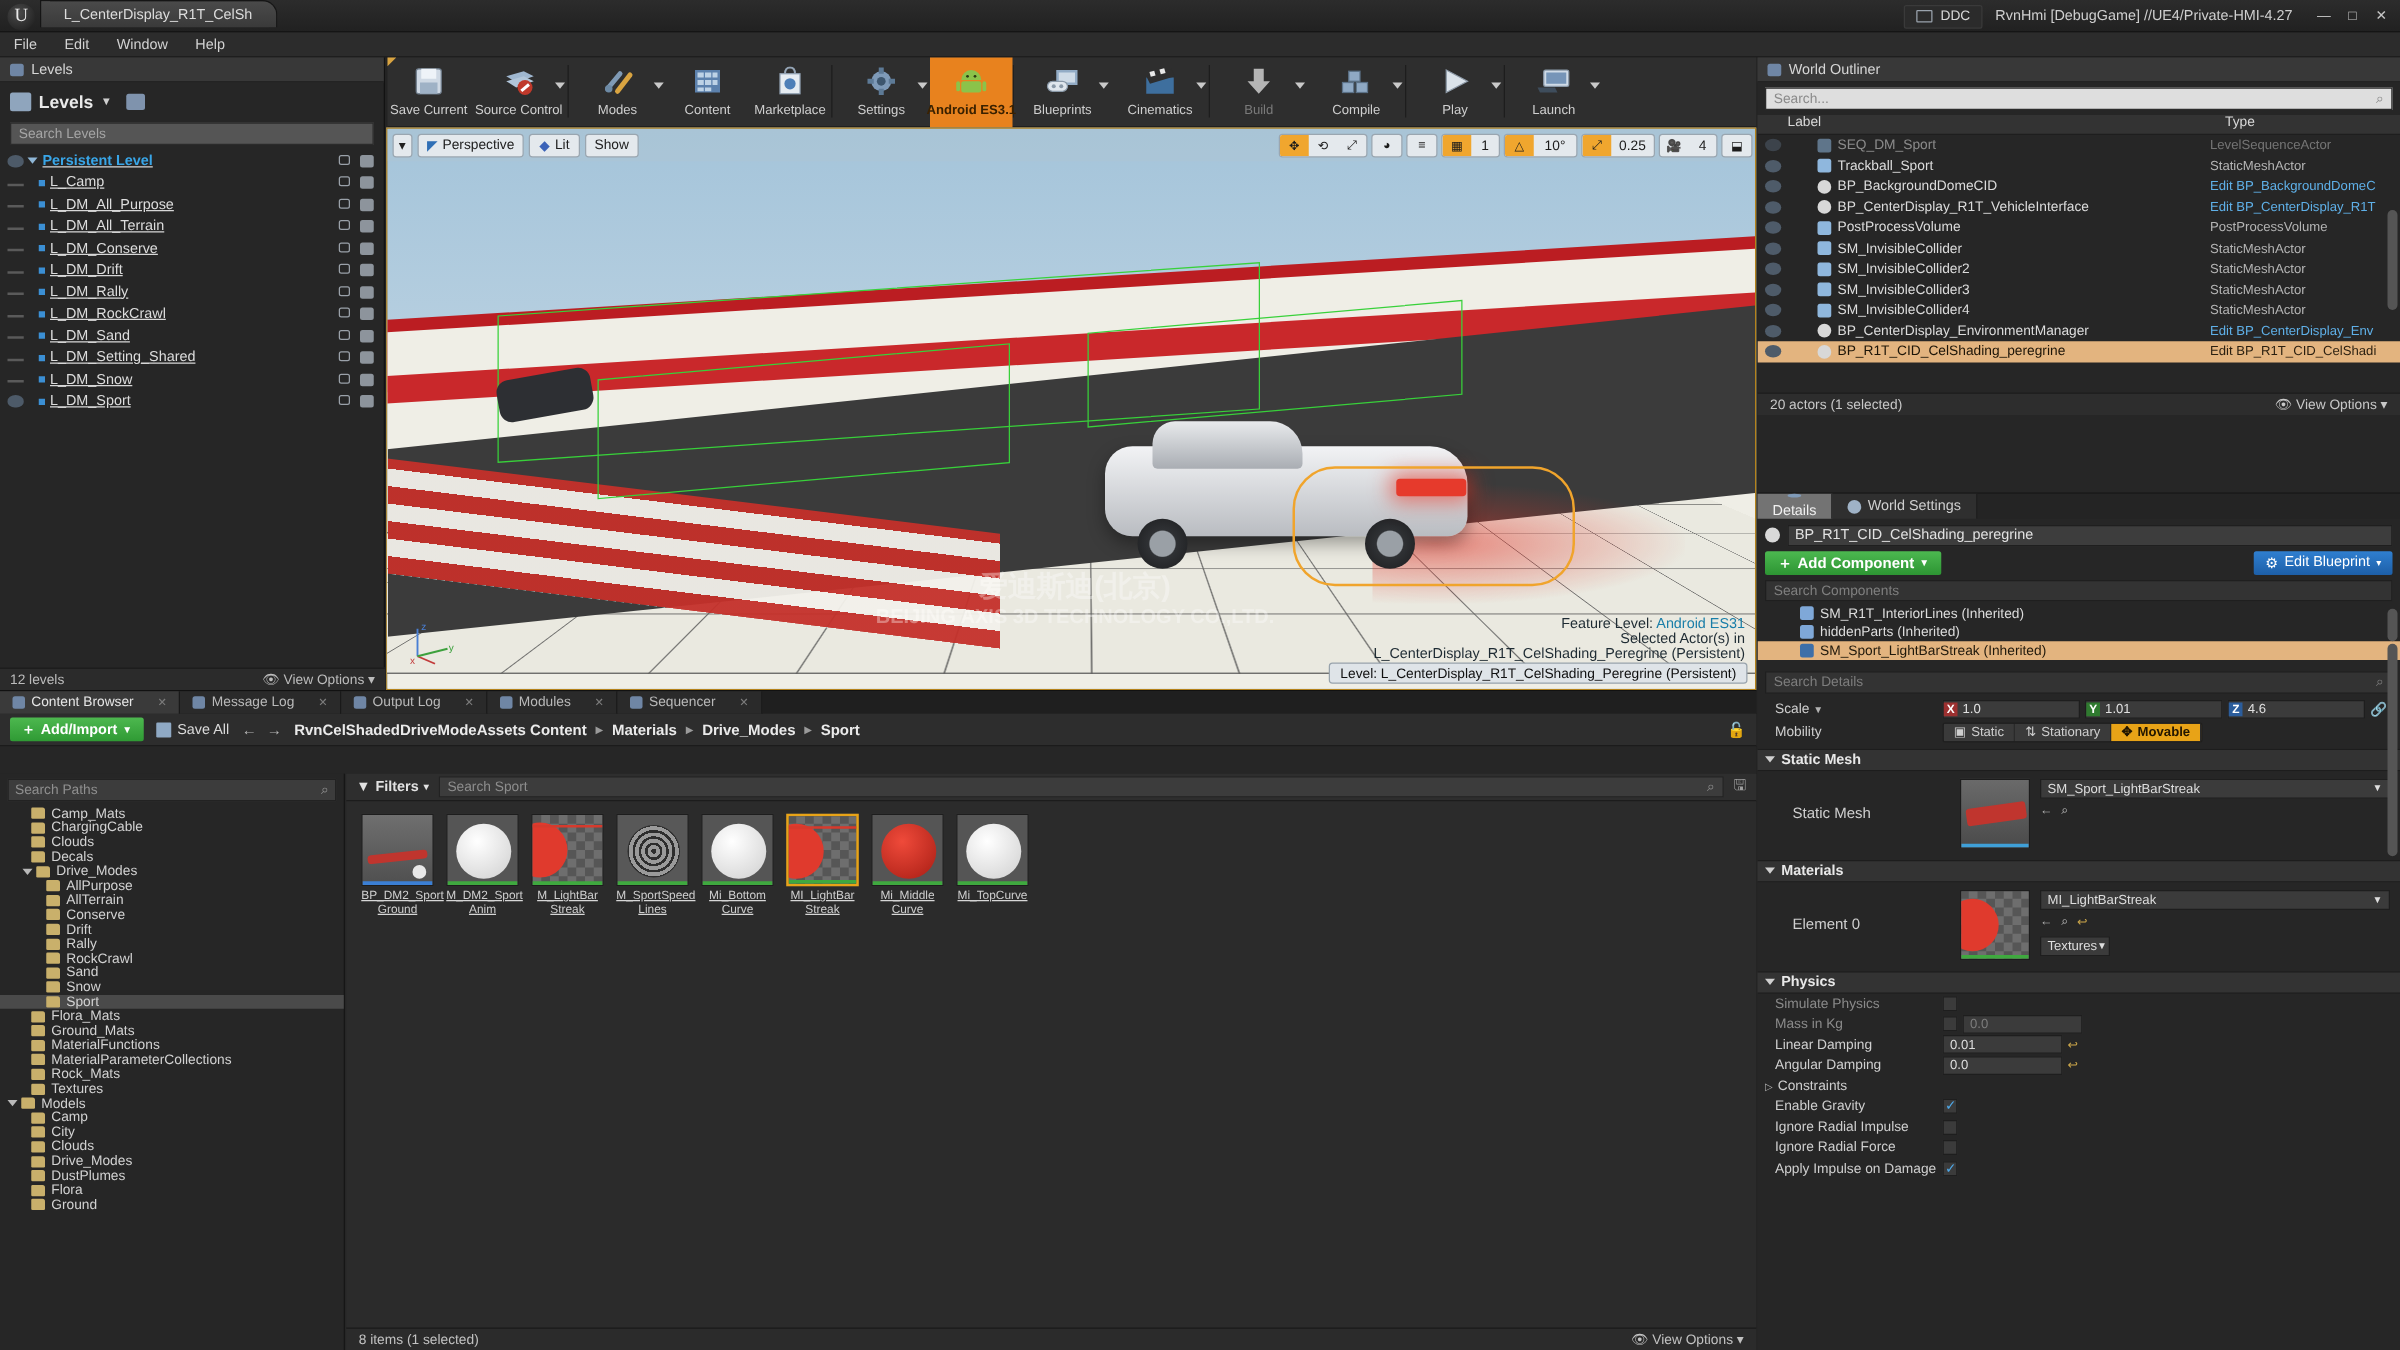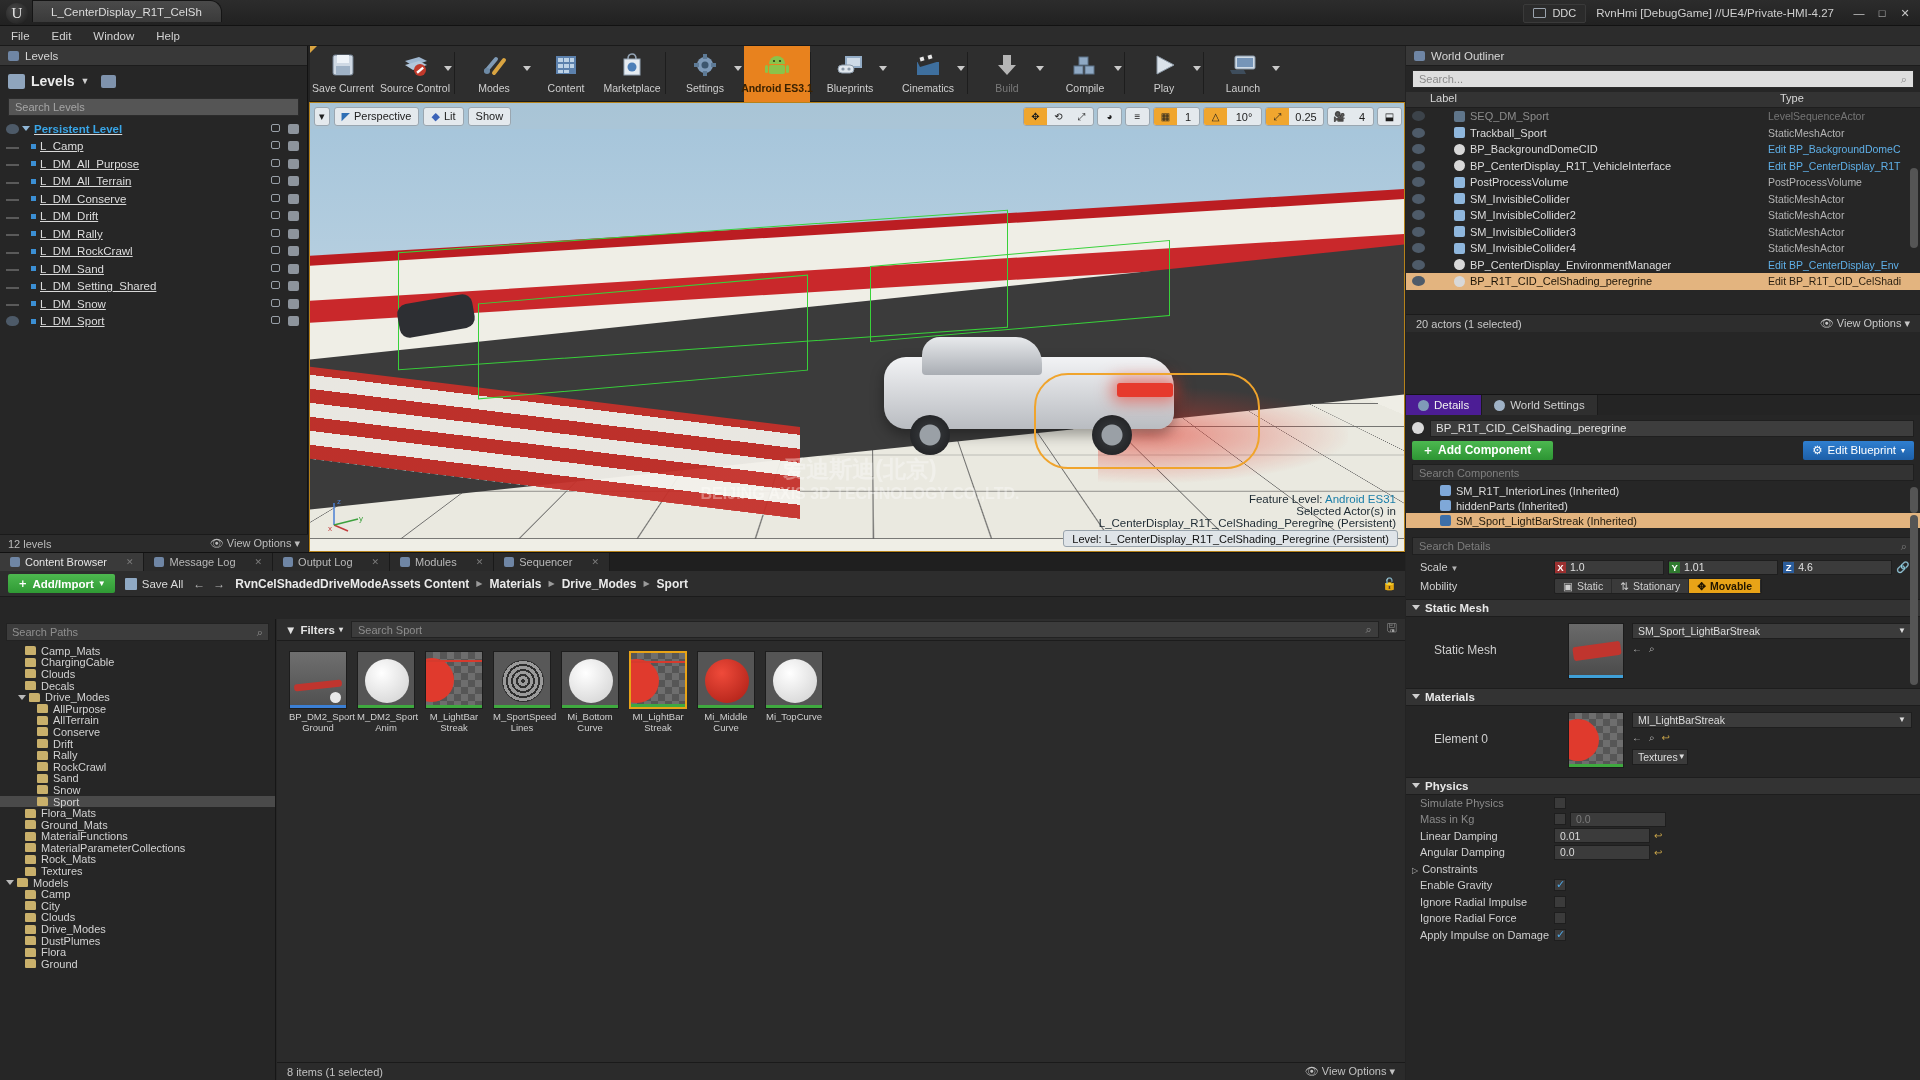--- a/index.html
+++ b/index.html
@@ -156,21 +156,21 @@
   .tri{ width:0;height:0;border-left:4px solid #b9b9b9;border-top:3px solid transparent;
      border-bottom:3px solid transparent; margin-right:3px; flex:none;}
   .tri.open{ border-left:4px solid transparent;border-right:4px solid transparent;
      border-top:5px solid #b9b9b9; border-bottom:none; }
   .assets{ position:absolute; left:277px; top:66px; width:1128px; height:462px; background:#2b2b2b; }
   .afilter{ height:22px; display:flex; align-items:center; gap:8px; padding:0 8px; background:#2e2e2e;
      border-bottom:1px solid #1c1c1c; }
   .fbtn{ display:flex; align-items:center; gap:4px; font-size:11.5px; color:#e2e2e2; font-weight:bold;}
   .asearch{ flex:1; height:17px; background:#3c3c3c; border:1px solid #222; color:#8d8d8d;
      font-size:11px; display:flex; align-items:center; justify-content:space-between; padding:0 6px;}
-  .grid{ display:flex; gap:10px; padding:10px 0 0 12px; }
+  .grid{ display:flex; gap:10px; padding:10px 0 0 12px;text-decoration:underline; }
   .acell{ width:58px; }
   .athumb{ width:58px; height:58px; background:#4a4a4a; border:1px solid #1d1d1d; position:relative;
      overflow:hidden; }
   .acell.sel .athumb{ border:2px solid #e8a317; }
   .abar{ position:absolute; left:0; bottom:0; width:100%; height:3px; background:#3fa93f; }
   .abar.blue{ background:#3b7fd4; }
   .alabel{ font-size:9.5px; color:#cfcfcf; text-align:center; margin-top:3px; line-height:1.15; }
   .checkerbg{ position:absolute; inset:0;
      background: repeating-conic-gradient(#6e6e6e 0% 25%, #565656 0% 50%) 50%/14px 14px; }
   .cbfoot{ position:absolute; left:277px; bottom:0; width:1128px; height:18px; background:#2b2b2b;
@@ -199,21 +199,21 @@
   .oico.mesh{ border-radius:2px; background:#8fb7dd; }
   .oico.fold{ border-radius:1px; background:#d4d4d4; width:12px;height:9px;}
   .ofoot{ height:18px; background:#2d2d2d; border-top:1px solid #1b1b1b; display:flex;
      align-items:center; justify-content:space-between; padding:0 10px; font-size:11px; color:#c8c8c8;}
 
   .details{ position:absolute; left:0; top:348px; width:514px; height:686px; background:#262626;
      border-top:1px solid #141414; }
   .dtabs{ height:20px; background:#242424; display:flex; }
   .dtab{ display:flex; align-items:center; gap:5px; padding:0 12px; font-size:11.5px;
      background:#2f2f2f; color:#cfcfcf; border-right:1px solid #1b1b1b;}
-  .dtab.active{ background:#4c1d95; color:#f0f0f0; }
+  .dtab.active{ background:#737373; color:#f0f0f0;flex-direction:column; }
   .namerow{ height:20px; display:flex; align-items:center; gap:6px; padding:0 6px; margin-top:3px;}
   .namefield{ flex:1; height:17px; background:#3d3d3d; border:1px solid #1f1f1f; color:#e2e2e2;
      font-size:11.5px; display:flex; align-items:center; padding:0 5px; }
   .dbtnrow{ height:24px; display:flex; align-items:center; justify-content:space-between; padding:0 6px; }
   .greenbtn{ height:19px; padding:0 10px; background:linear-gradient(#4cb850,#2d9533); color:#fff;
      font-weight:bold; font-size:12px; border-radius:2px; display:flex; align-items:center; gap:4px;}
   .bluebtn{ height:19px; padding:0 9px; background:linear-gradient(#2f7fd0,#1d5fa8); color:#fff;
      font-size:11.5px; border-radius:2px; display:flex; align-items:center; gap:5px;}
   .compsearch{ margin:2px 6px; height:17px; background:#333; border:1px solid #1f1f1f;
      color:#7f7f7f; font-size:11px; display:flex; align-items:center; padding:0 6px;}

